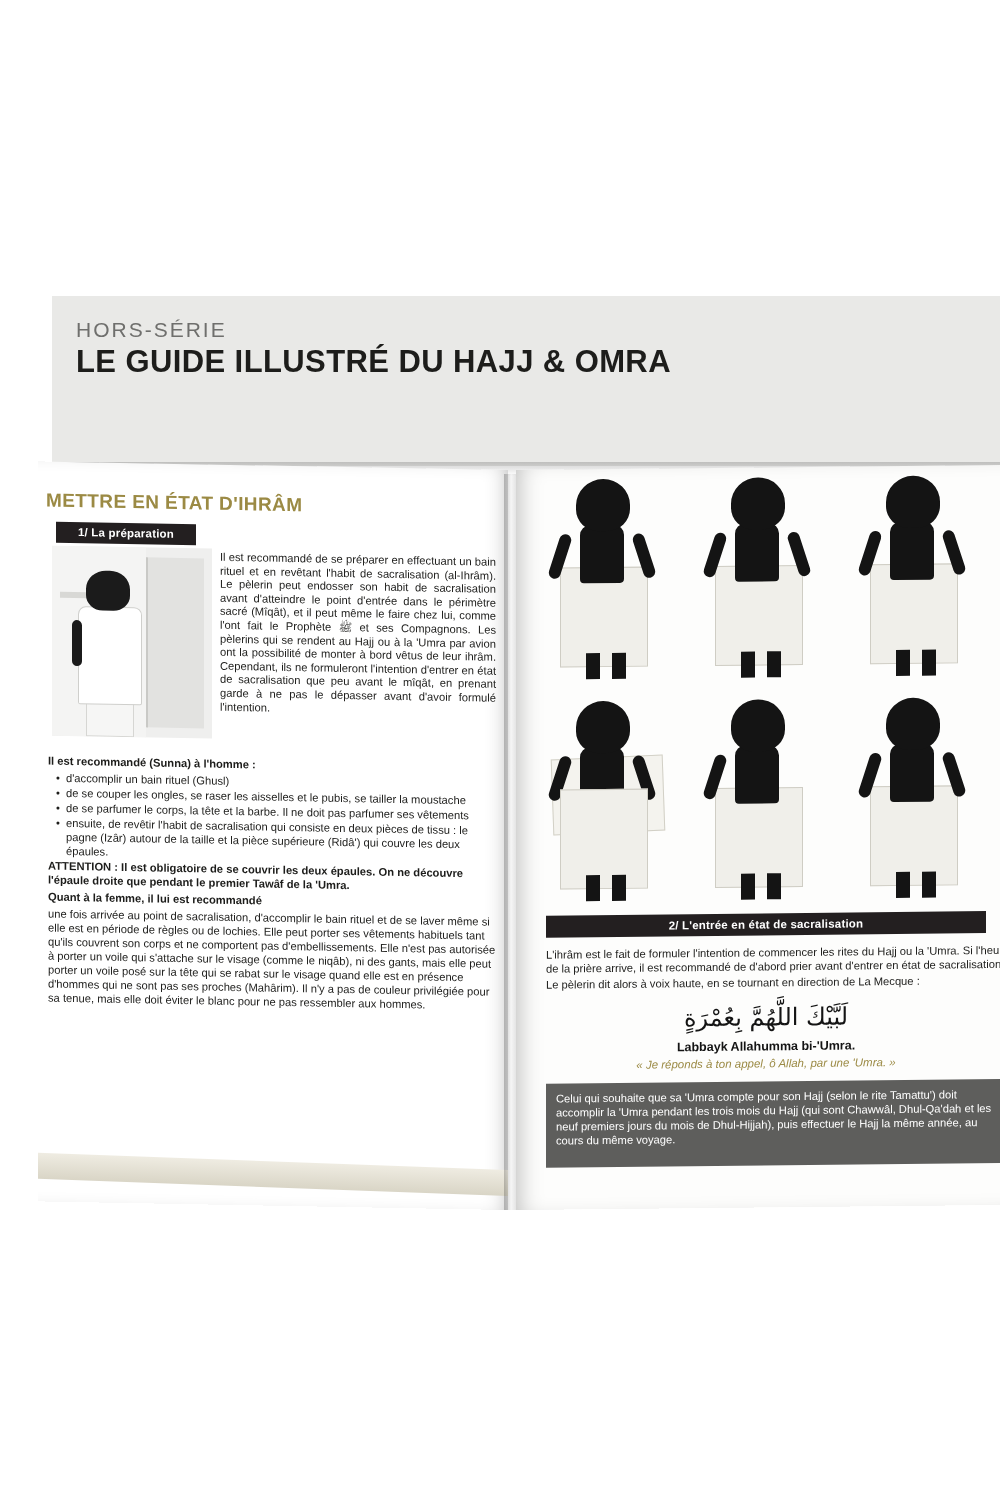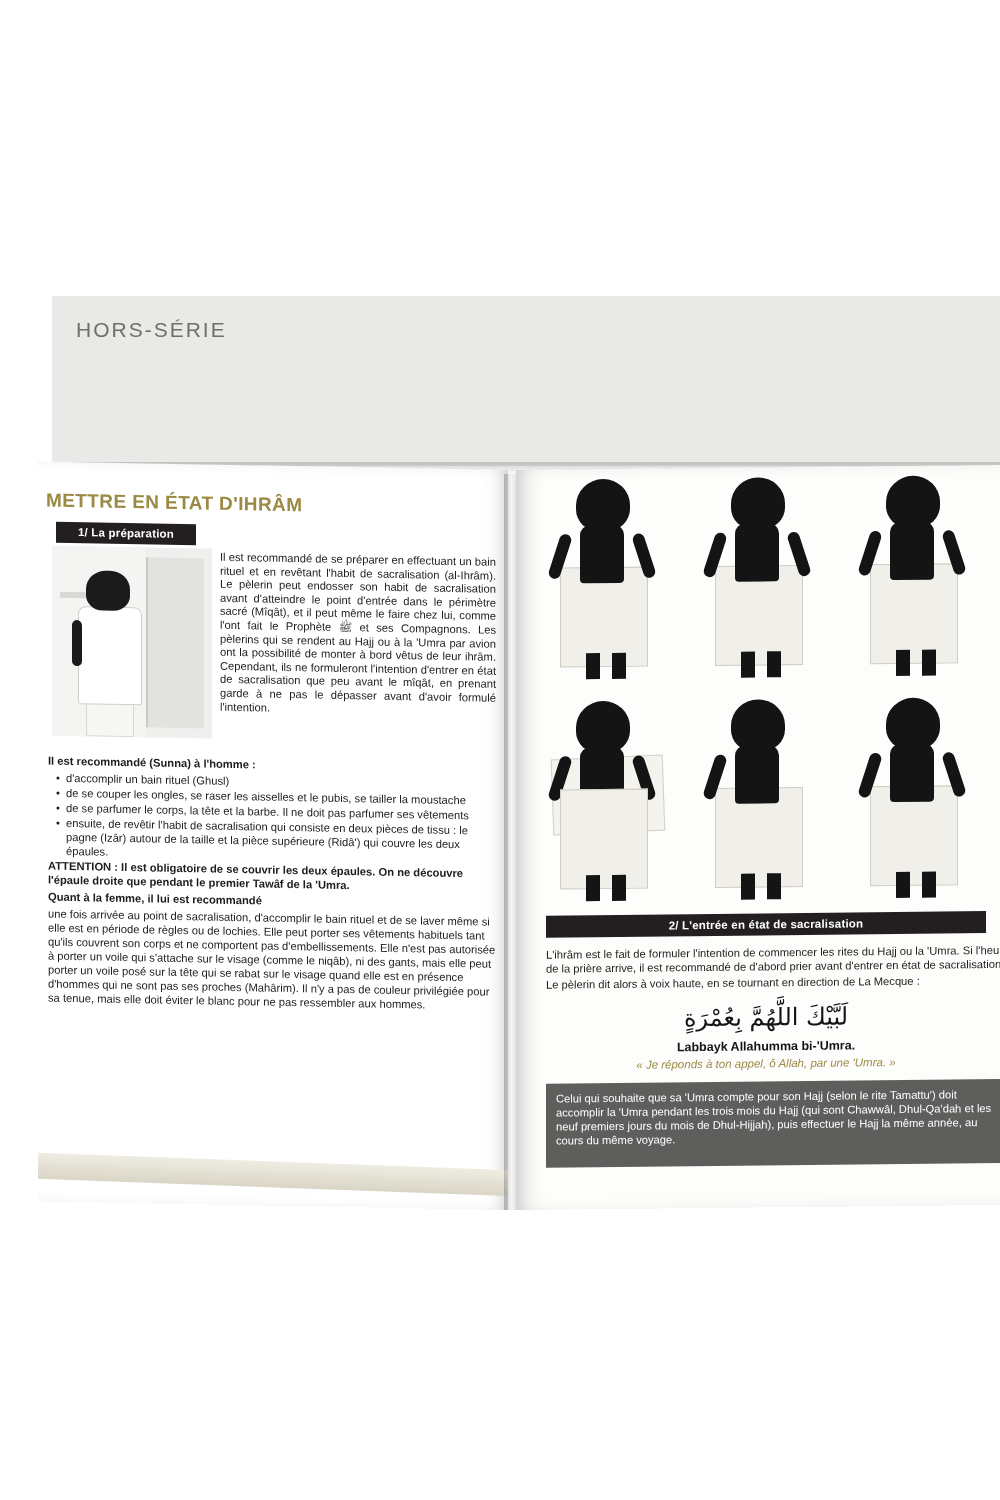--- a/index.html
+++ b/index.html
@@ -249,20 +249,21 @@
     box-sizing:border-box;
   }
 </style>
 </head>
 <body>
 
 <div class="stage">
 
   <div class="header-band">
     <div class="kicker">HORS-SÉRIE</div>
+    <div class="title">LE GUIDE ILLUSTRÉ DU HAJJ &amp; OMRA</div>
   </div>
   <div class="header-shadow"></div>
 
   <div class="spread">
 
     <div class="page page-left">
       <div class="lp">
         <div class="section-title">METTRE EN ÉTAT D'IHRÂM</div>
 
         <div class="step-tag tag-1">1/ La préparation</div>

